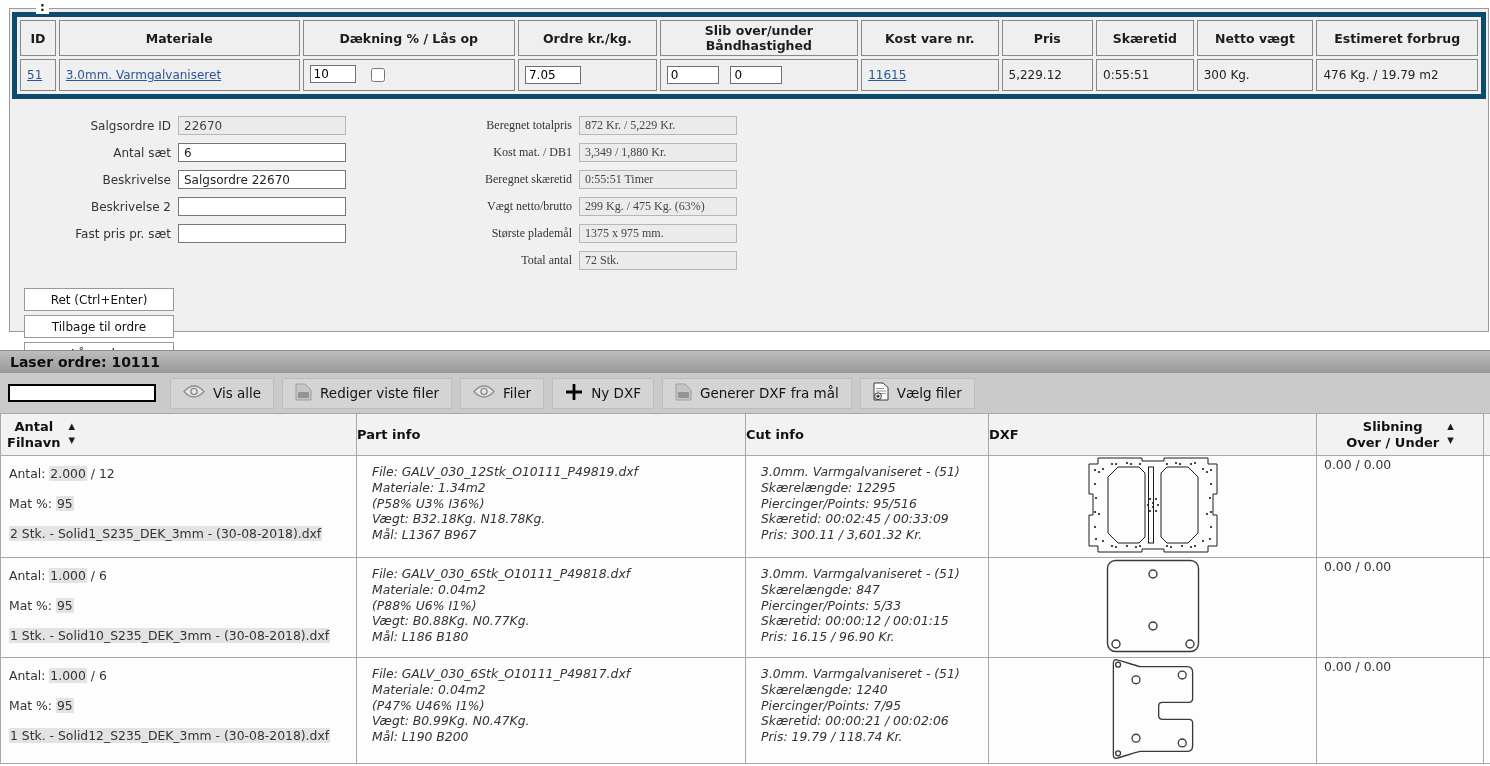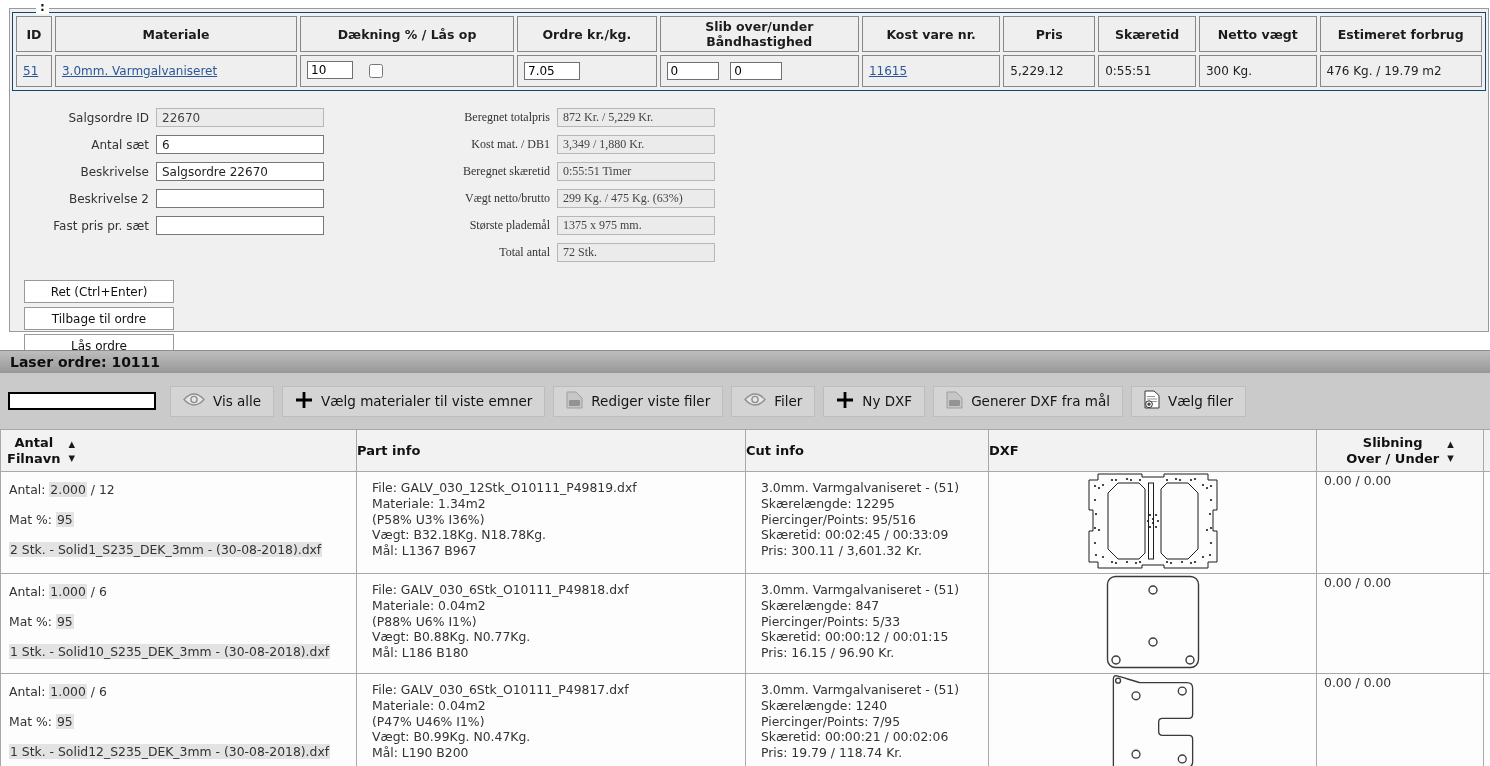--- a/index.html
+++ b/index.html
@@ -16,34 +16,34 @@
     position:absolute; top:8px; left:9px; width:1480px; height:324px;
     border:1px solid #9a9a9a; background:#f0f0f0;
   }
   .fs-legend{
     position:absolute; top:-9px; left:26px; background:#fff; padding:0 4px;
     font-weight:bold; font-size:12px; color:#111;
   }
 
   table.mat-table{
     border-collapse:separate; border-spacing:3px;
-    margin:3px 2px 0 2px; border:1px solid #0c4a6e; background:#f0f0f0;
+    margin:3px 2px 0 2px; border:5px solid #0c4a6e; background:#f0f0f0;
   }
   table.mat-table th, table.mat-table td{
     border:1px solid #878787; background:#efefef; padding:1px 6px;
     font-size:12px; vertical-align:middle;
   }
   table.mat-table th{ font-weight:bold; text-align:center; color:#1c1c1c; height:36px; font-size:12.5px;}
   table.mat-table td{ height:32px; text-align:left; }
   .cell-input{ height:18px; border:1px solid #6f6f6f; background:#fff; font-family:inherit; font-size:12px; padding:1px 3px; vertical-align:middle;}
   .w45{width:46px;} .w55{width:56px;} .w52{width:52px; margin-right:8px;}
   .mat-check{ width:14px; height:14px; margin-left:12px; vertical-align:top; }
 
   
-  .form-area{ display:flex; padding:13px 0 0 10px; }
+  .form-area{ display:flex; padding:13px 0 0 32px; }
   .frow{ display:flex; align-items:center; height:27px; }
   .flabel{ text-align:right; padding-right:7px; color:#333; white-space:nowrap; }
   .fcol1{ width:381px; } .fcol2{ width:425px;font-family:Liberation Serif, serif; }
   .fcol1 .flabel{ width:136px; } .fcol1 .finput{ width:168px; }
   .fcol2 .flabel{ width:156px; } .fcol2 .finput{ width:158px; }
   .fcol3 .flabel{ width:146px; } .fcol3 .finput{ width:152px; }
   .finput{ height:19px; border:1px solid #777; background:#fff; font-family:inherit; font-size:12px; padding:1px 5px; color:#222;}
   .finput.ro{ background:#ebebeb; border:1px solid #b7b7b7; color:#444; }
 
   
@@ -54,47 +54,47 @@
   }
 
   
   .laser-section{ position:absolute; top:350px; left:0; width:1490px; }
   .laser-bar{
     height:23px; line-height:23px; padding-left:10px;
     background:linear-gradient(#bdbdbd,#989898); border-top:1px solid #8d8d8d;
     font-weight:bold; font-size:14px; color:#0e0e0e;
   }
   .toolbar{
-    height:56px; background:#cacaca; display:flex; align-items:center;
+    height:40px; background:#cacaca; display:flex; align-items:center;
     padding-left:8px; gap:8px;
   }
   .search-input{ width:148px; height:18px; border:2px solid #000; background:#fff; margin-right:6px; }
   .tbtn{
     display:flex; align-items:center; gap:8px; height:31px; padding:0 12px;
     background:#d4d4d4; border:1px solid #bdbdbd; font-family:inherit;
     font-size:13.5px; color:#141414; white-space:nowrap; cursor:pointer;
   }
   .tbtn svg{ flex:0 0 auto; }
 
   
   table.parts-table{ border-collapse:collapse; table-layout:fixed; width:1490px; background:#fdfdfd; }
   table.parts-table th, table.parts-table td{ border:1px solid #a8a8a8; }
   table.parts-table th{
     height:42px; background:#f2f2f2; font-size:13px; font-weight:bold; color:#111;
     text-align:left; padding:0;
   }
   table.parts-table td{ height:100px; vertical-align:top; font-size:12.4px; color:#333; }
-  .sorthdr{ display:flex; align-items:center; padding-left:6px; }
+  .sorthdr{ display:flex; align-items:flex-start; padding-left:6px; }
   .sorthdr.center{ justify-content:center; padding-left:0; }
   .sort-labels{ display:flex; flex-direction:column; text-align:center; line-height:16px; }
   .sort-arrows{ display:flex; flex-direction:column; font-size:8.5px; line-height:14px; margin-left:8px; color:#1a1a1a; cursor:pointer; }
   .plain-hdr{ padding-left:14px; }
   .c1 p{ margin:9px 0 0 7px; line-height:16px; }
   .c1 p + p{ margin-top:14px; }
-  .info p{ margin:0 0 0 14px; line-height:15.8px; }
+  .info p{ margin:0 0 0 14px; line-height:15.8px;font-style:italic; }
   .info{ padding-top:8px !important; }
   .hl{ background:#e3e3e3; padding:0 1px; }
   td.dxf-cell{ text-align:center; vertical-align:middle; }
   td.slib-cell{ vertical-align:middle; padding-left:7px; }
 </style>
 </head>
 <body>
 
 <div class="top-fieldset">
   <span class="fs-legend">:</span>
@@ -214,26 +214,20 @@
   <div class="laser-bar">Laser ordre: 10111</div>
 
   <div class="toolbar">
     <input class="search-input" value="" style="">
     <button class="tbtn">
       <span><svg width="22" height="13" viewBox="0 0 22 13">
             <path d="M1,6.5 Q11,-4.5 21,6.5 Q11,17.5 1,6.5 Z" fill="#e6e6e6" stroke="#8f8f8f" stroke-width="1.3"></path>
             <circle cx="11" cy="6.5" r="3.1" fill="none" stroke="#8f8f8f" stroke-width="1.4"></circle>
           </svg></span>
       <span>Vis alle</span>
-    </button>
-    <button class="tbtn">
-      <span><svg width="18" height="18" viewBox="0 0 18 18">
-            <path d="M9,1 V17 M1,9 H17" stroke="#000" stroke-width="2.8"></path>
-          </svg></span>
-      <span>Vælg materialer til viste emner</span>
     </button>
     <button class="tbtn">
       <span><svg width="17" height="18" viewBox="0 0 17 18">
             <path d="M1,1 h9 l6,6 v10 h-15 z" fill="#c6c6c6" stroke="#9e9e9e"></path>
             <rect x="3" y="9" width="11" height="6" rx="1" fill="#939393"></rect>
           </svg></span>
       <span>Rediger viste filer</span>
     </button>
     <button class="tbtn">
       <span><svg width="22" height="13" viewBox="0 0 22 13">

